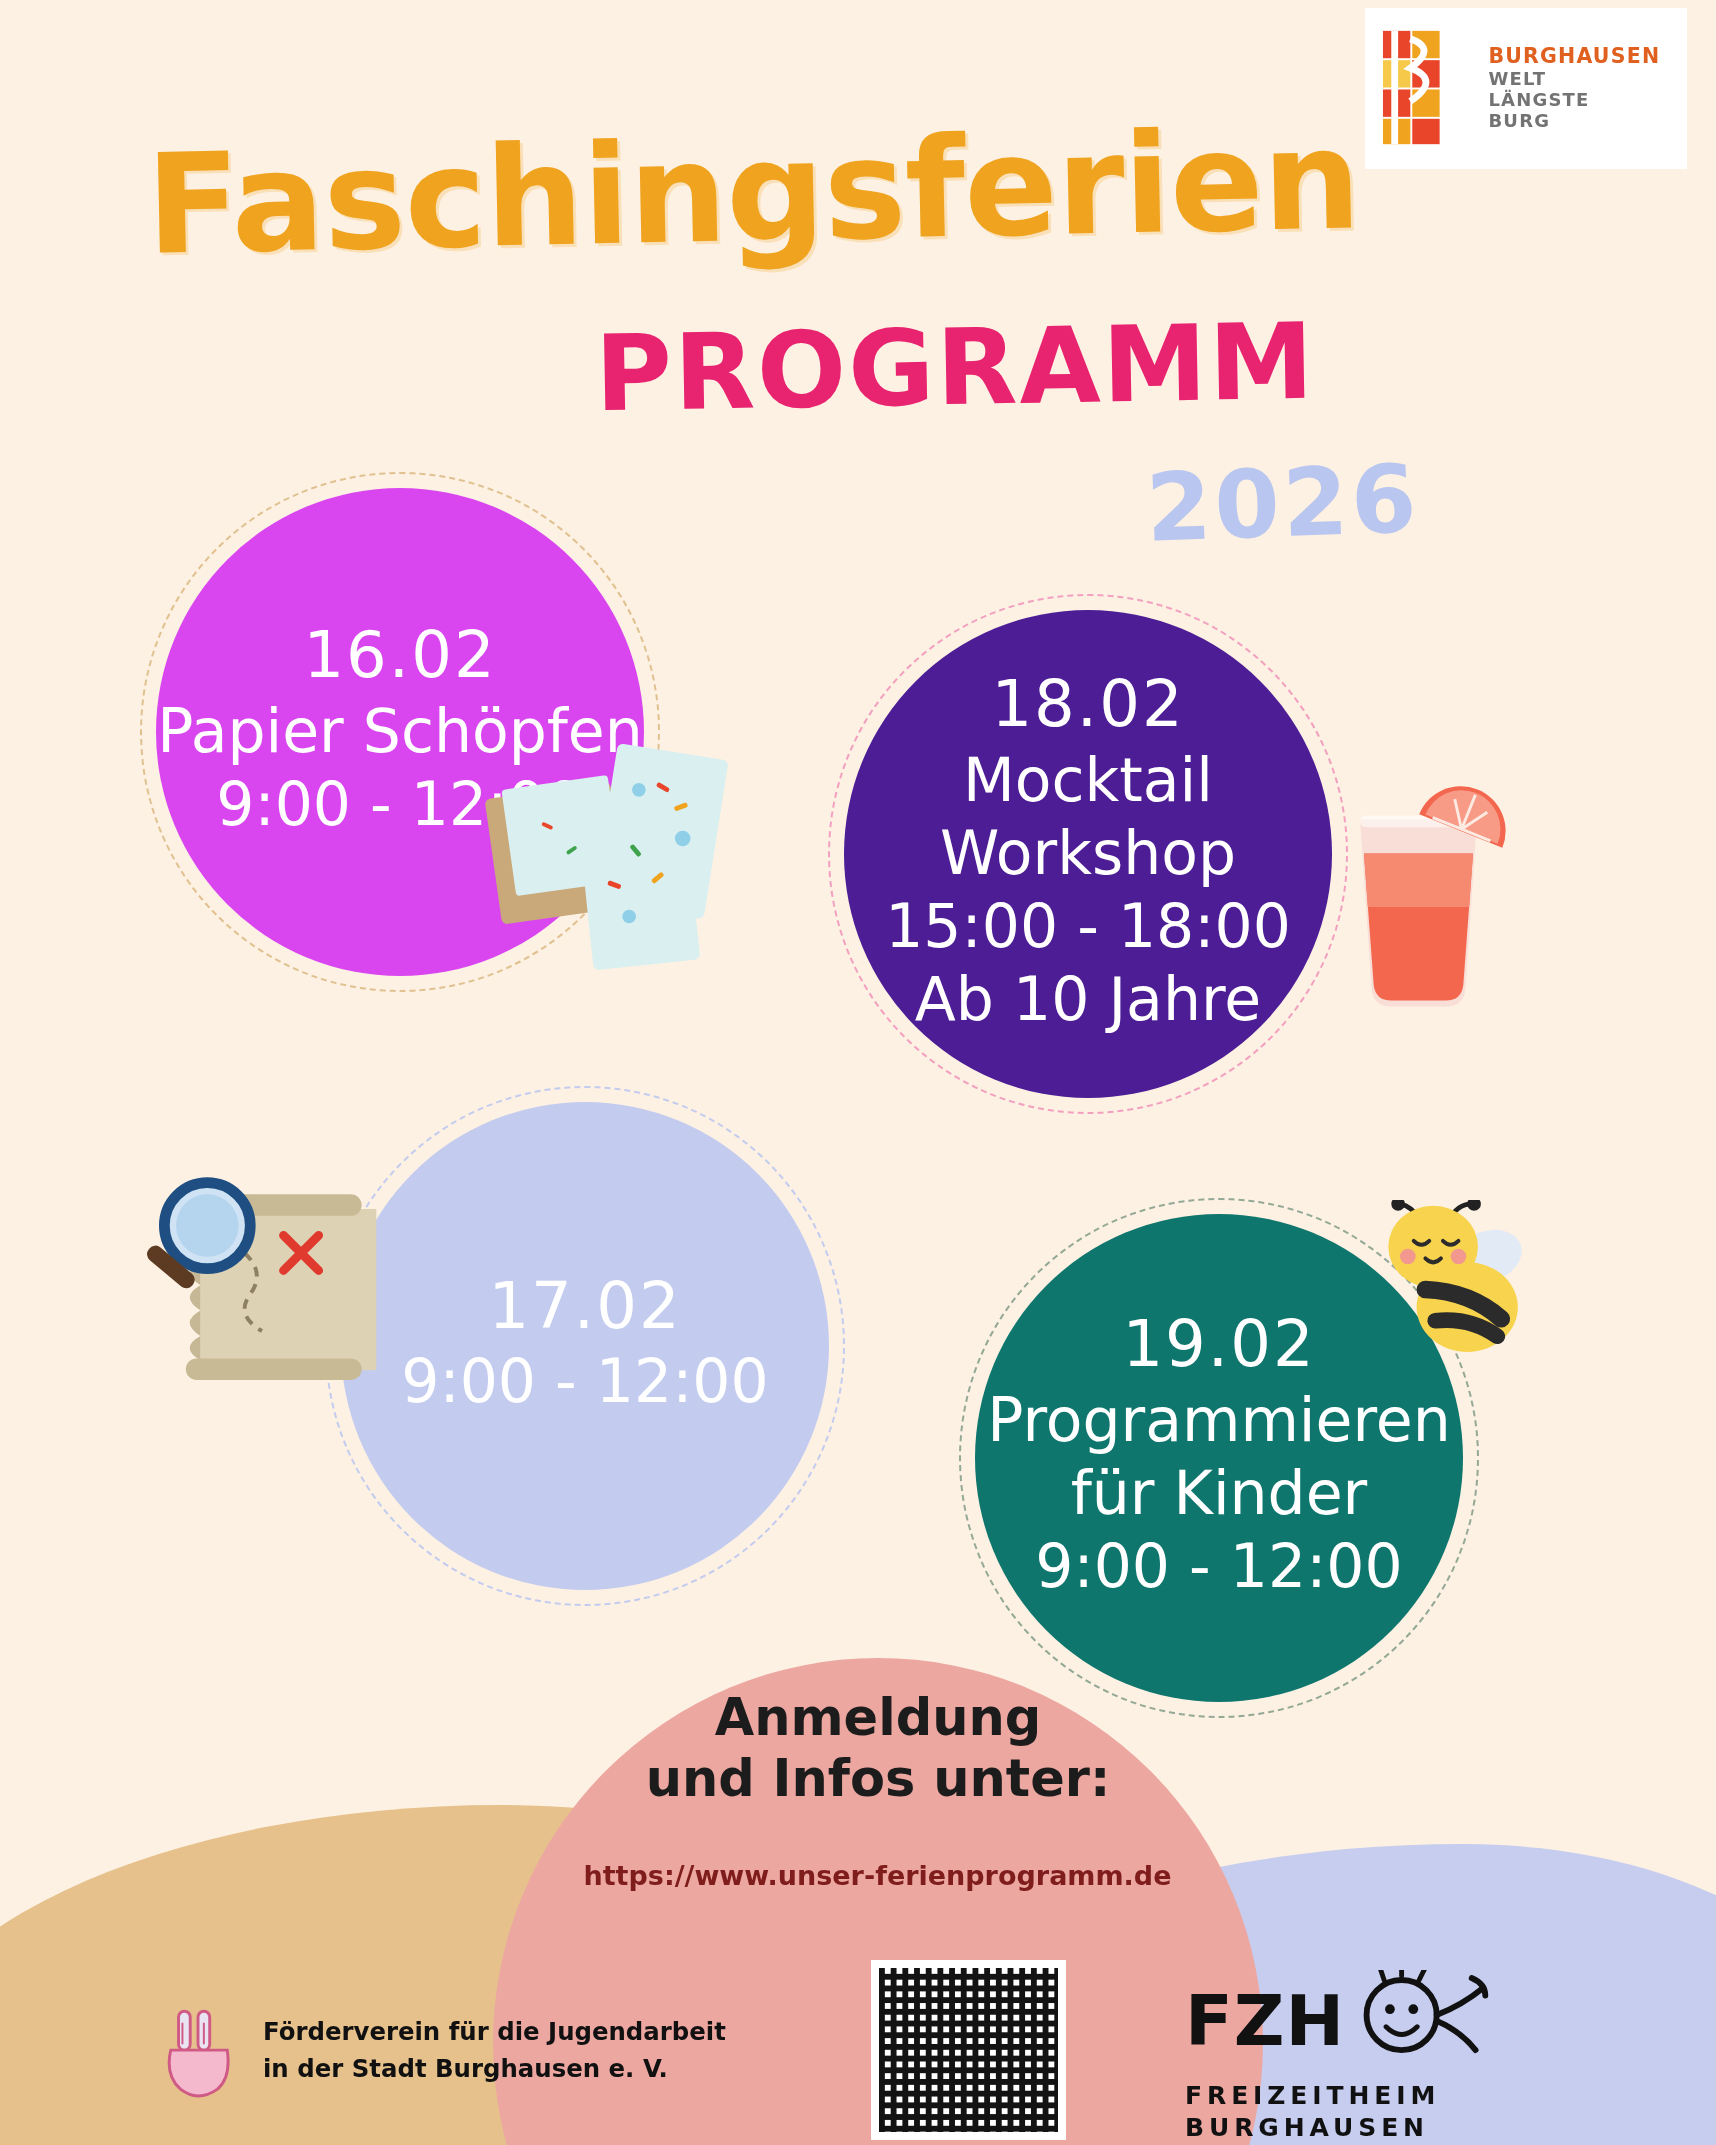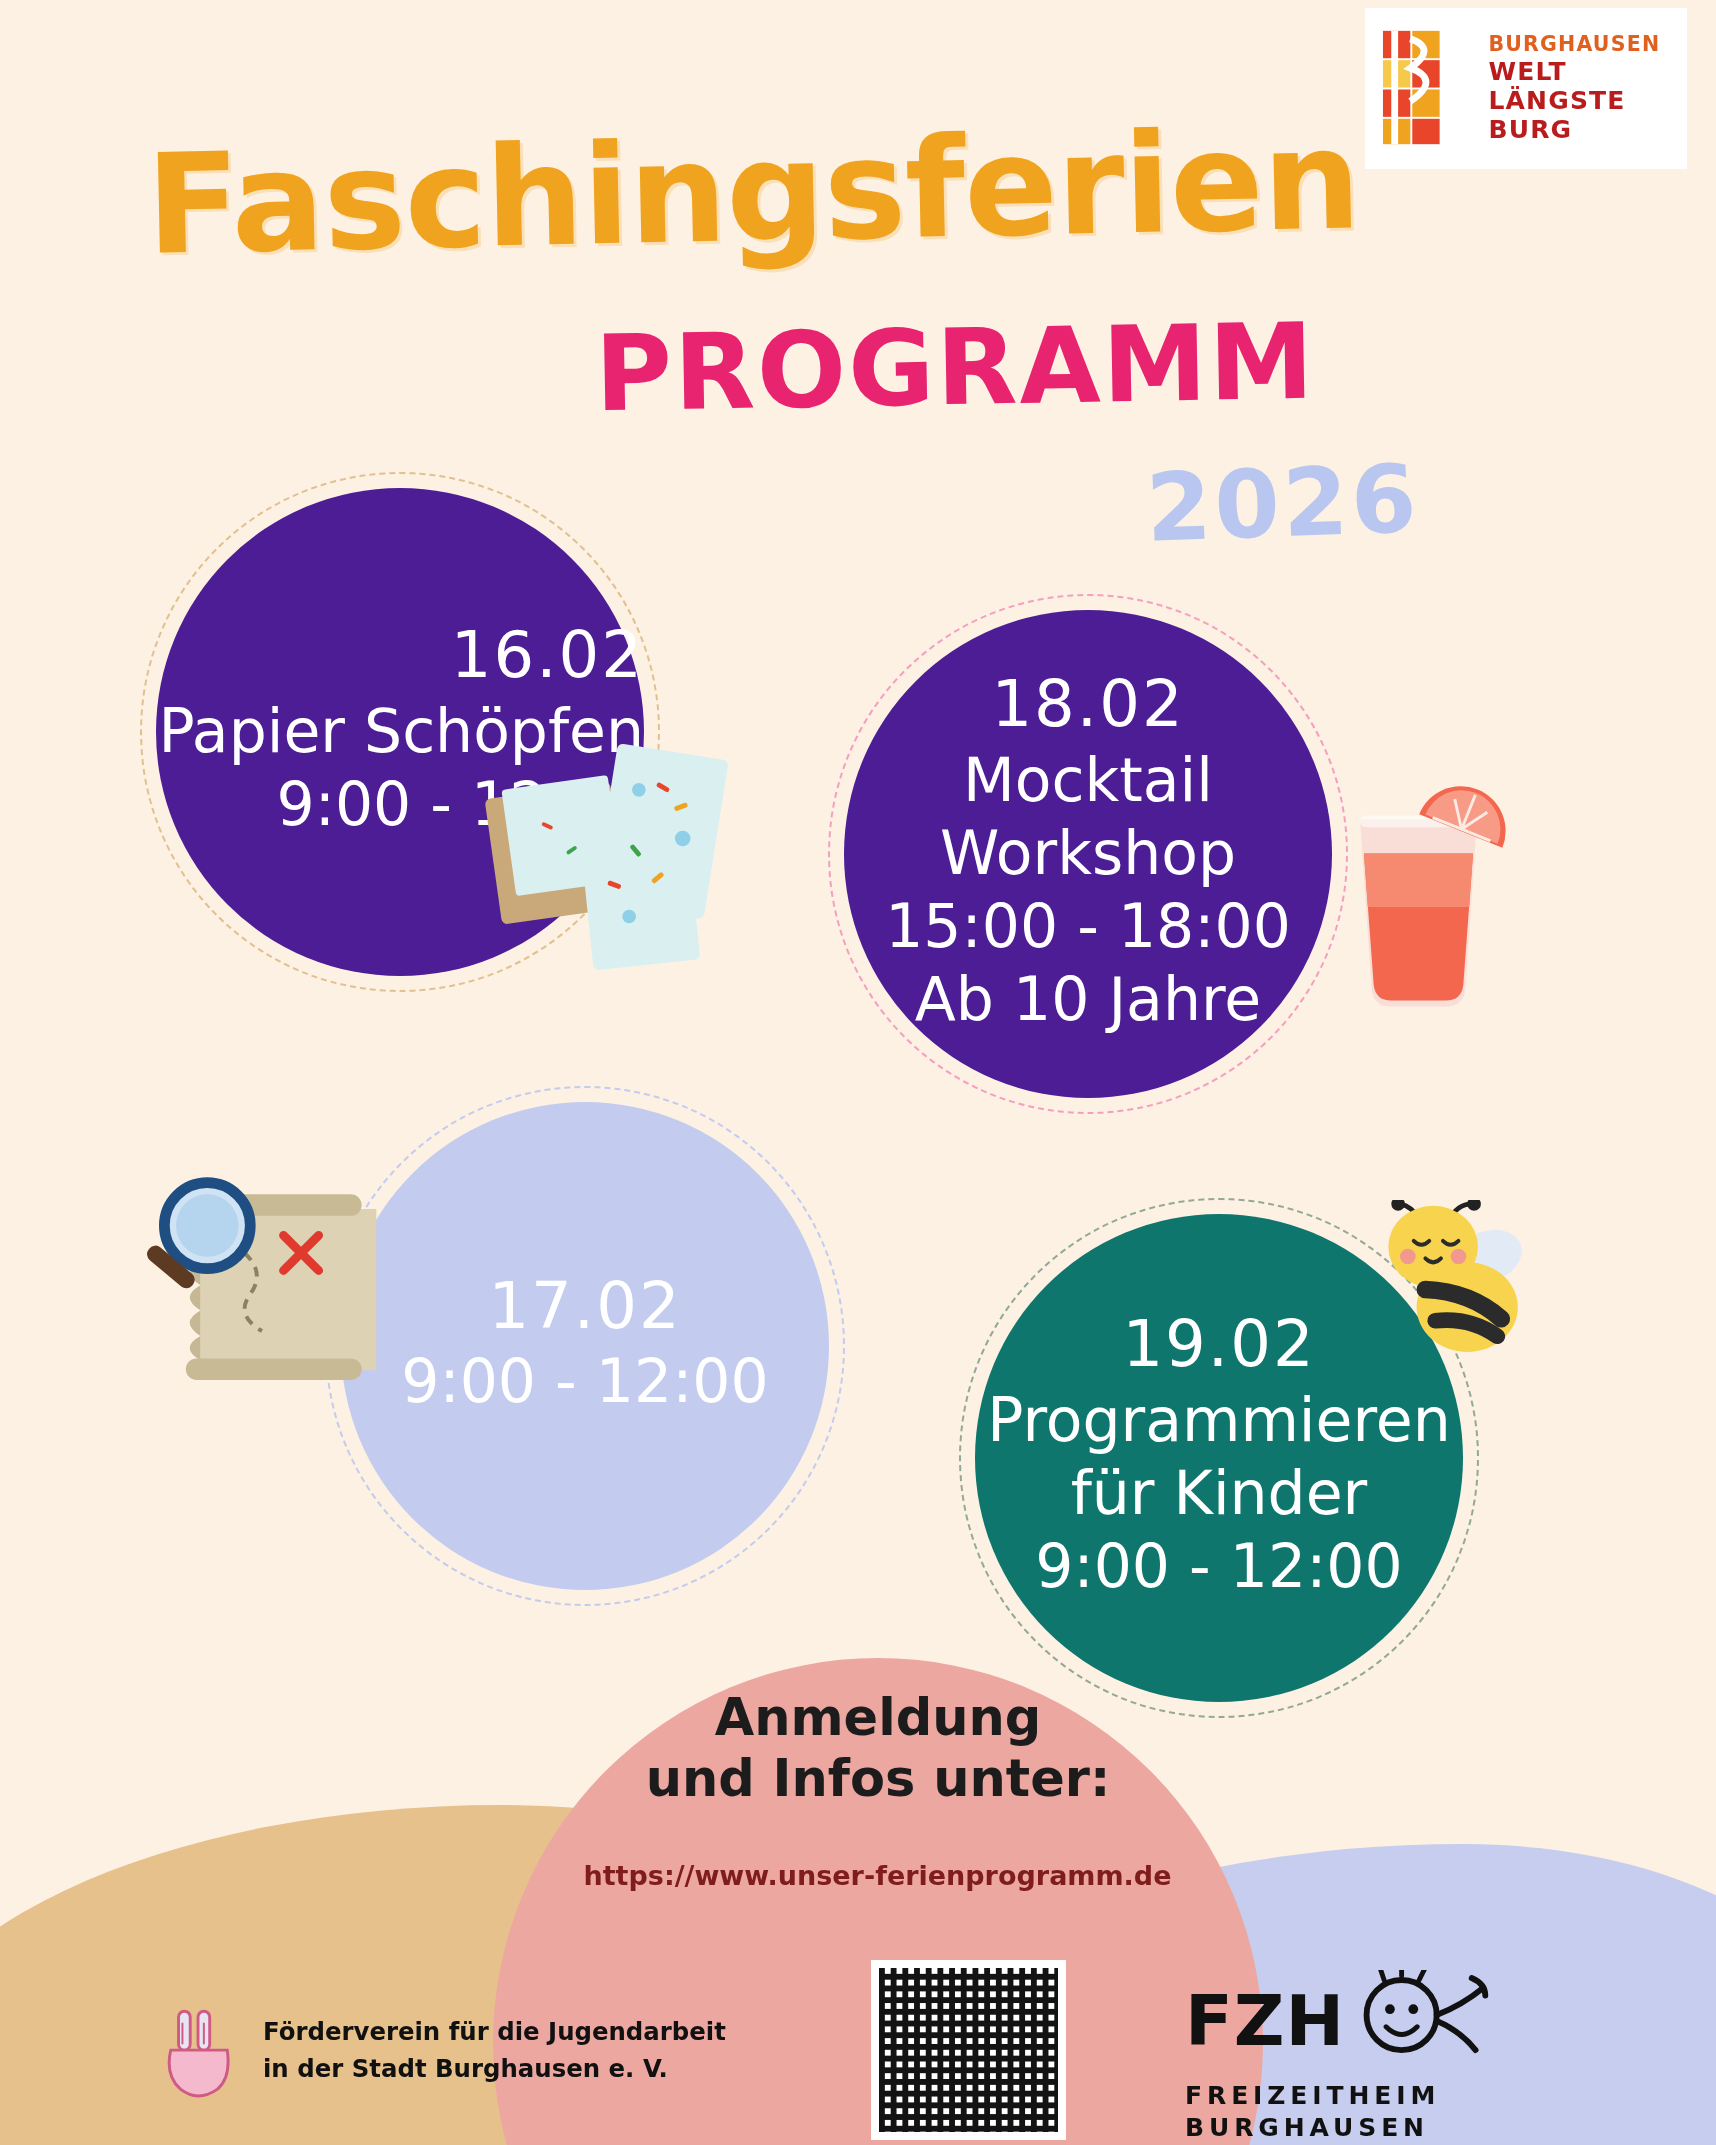--- a/index.html
+++ b/index.html
@@ -65,23 +65,23 @@
     margin-left: 15.6px;
     line-height: 1.16;
   }
   .logo-text .l1 {
     color: #e0601f;
     font-weight: bold;
     font-size: 20.5px;
     letter-spacing: 1.2px;
   }
   .logo-text .l2 {
-    color: #b91c1c;
-    font-weight: bold;
-    font-size: 25px;
+    color: #737373;
+    font-weight: bold;
+    font-size: 18px;
     letter-spacing: 1.2px;
   }
 
   
   .title-main {
     position: absolute;
     top: 112px;
     left: 146px;
     font-size: 138px;
     font-weight: bold;
@@ -138,22 +138,21 @@
     line-height: 1;
   }
   .c-line {
     font-size: 60px;
     line-height: 1.22;
     font-weight: 400;
   }
 
   #circle1 {
     left: 156px; top: 488px; width: 488px; height: 488px;
-    background: #4c1d95;
-    align-items: flex-end;
+    background: #d946ef;
   }
   #circle1 .dash { border-color: #e0c18f; }
   #circle2 {
     left: 844px; top: 610px; width: 488px; height: 488px;
     background: #4c1d95;
   }
   #circle2 .dash { border-color: #f3a0c0; }
   #circle3 {
     left: 341px; top: 1102px; width: 488px; height: 488px;
     background: #c3ccef;

